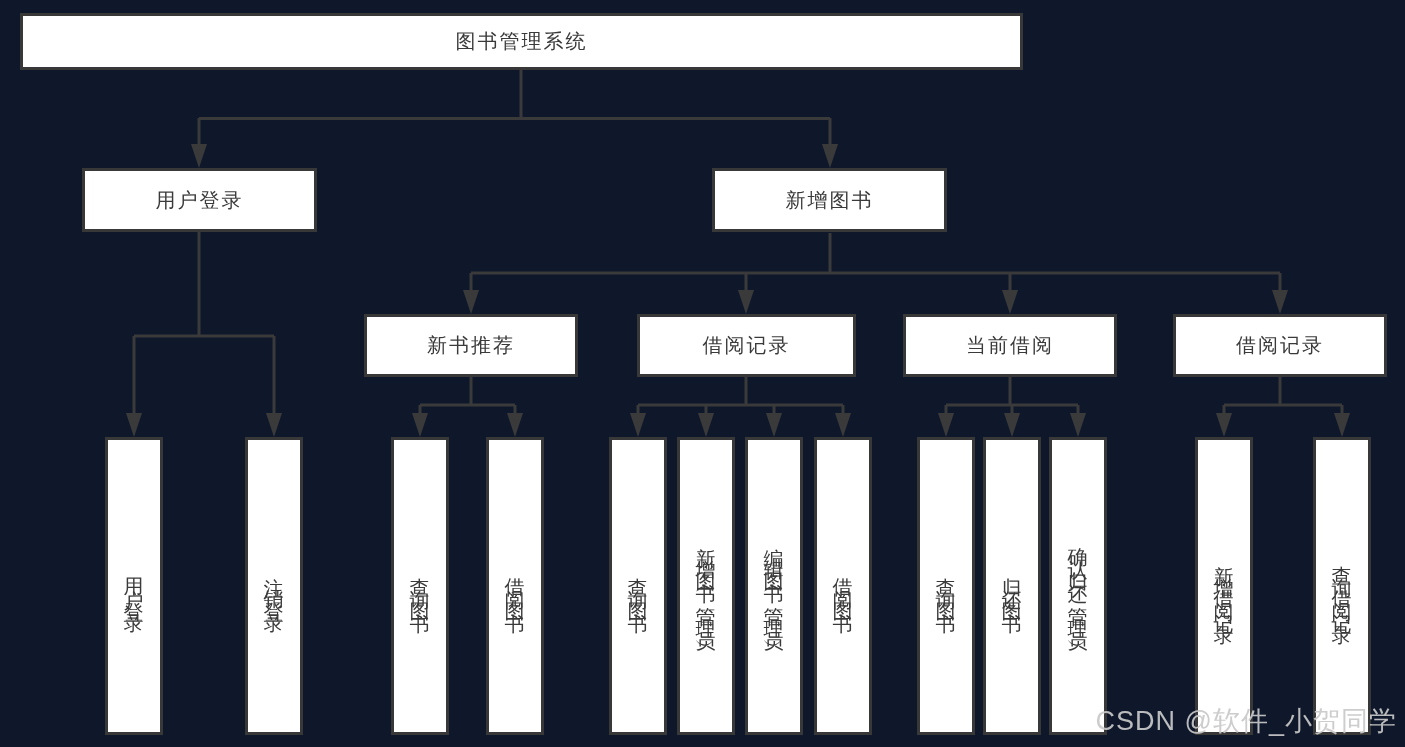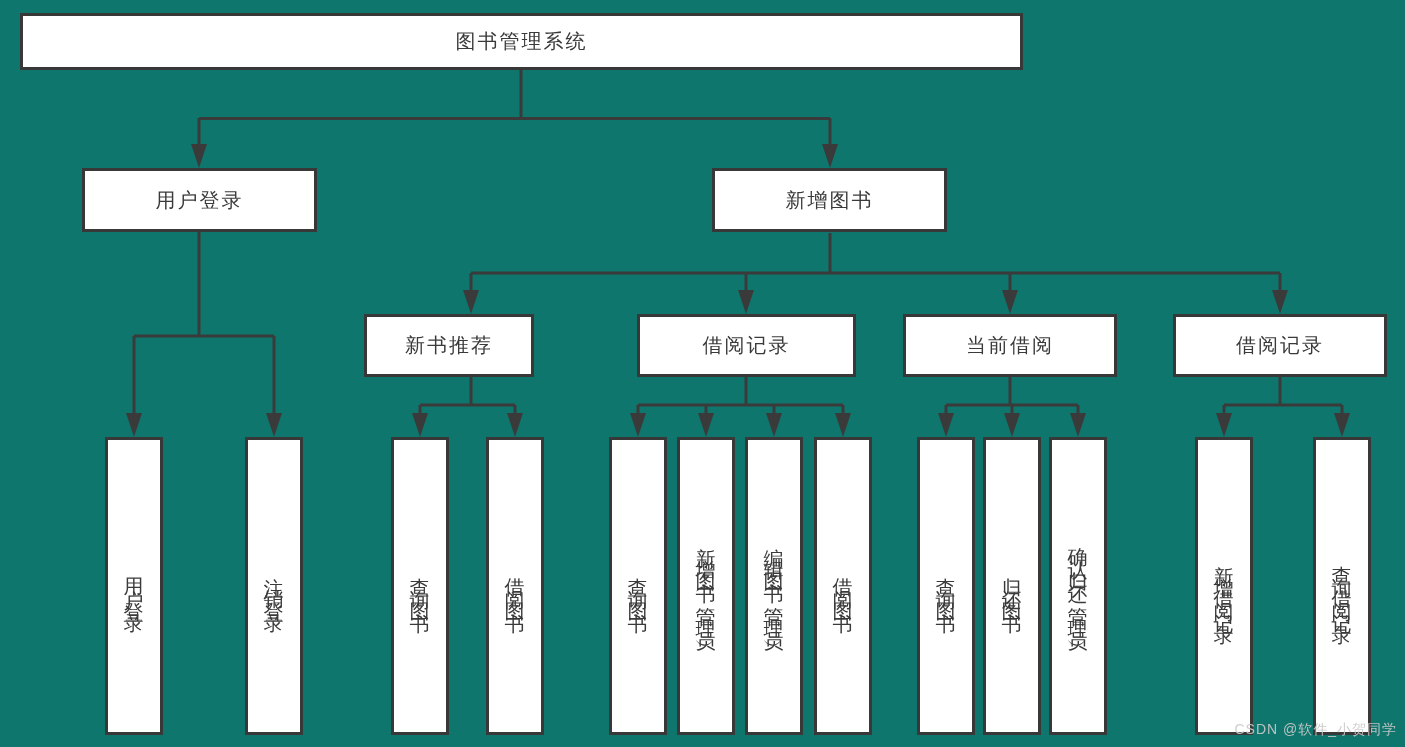--- a/index.html
+++ b/index.html
@@ -1,38 +1,38 @@
 <!DOCTYPE html>
 <html><head>
 <meta charset="utf-8">
 <style>
   html,body{margin:0;padding:0;background:#fff;}
   #canvas{
-    position:relative;width:1405px;height:747px;background:#0f766e;overflow:hidden;
+    position:relative;width:1405px;height:747px;background:#0f172a;overflow:hidden;
     font-family:"Liberation Sans","DejaVu Sans",sans-serif;color:#3a3a3a;
   }
   #wires{position:absolute;left:0;top:0;width:1405px;height:747px;z-index:1;}
   .node{
     position:absolute;box-sizing:border-box;border:3px solid #383838;background:#fff;
     display:flex;align-items:center;justify-content:center;z-index:2;
     font-size:20px;letter-spacing:2px;white-space:nowrap;
   }
   .leaf{
     position:absolute;box-sizing:border-box;border:3px solid #383838;background:#fff;
     top:437px;width:58px;height:298px;z-index:2;
     writing-mode:vertical-rl;text-orientation:mixed;
     display:flex;align-items:center;justify-content:center;
     font-size:20px;letter-spacing:12px;line-height:1;
   }
   .root{left:20px;top:13px;width:1003px;height:57px;}
   .lvl2{top:168px;width:235px;height:64px;}
   .lvl3{top:314px;height:63px;}
   #watermark{
     position:absolute;right:8px;bottom:8px;z-index:5;
-    font-size:14px;letter-spacing:1px;color:#c9c9c9;opacity:.92;white-space:nowrap;
+    font-size:27px;letter-spacing:1px;color:#c9c9c9;opacity:.92;white-space:nowrap;
   }
 </style>
 </head>
 <body>
 
 <div id="canvas">
 
   <svg id="wires" viewBox="0 0 1405 747" xmlns="http://www.w3.org/2000/svg">
     <path fill="none" stroke="#3a3a3a" stroke-width="3" d="
       M521 70 V120 M199 118.5 H830 M199 118 V146 M830 118 V146
@@ -63,21 +63,21 @@
       <polygon points="1216,413 1232,413 1224,437"></polygon>
       <polygon points="1334,413 1350,413 1342,437"></polygon>
     </g>
   </svg>
 
   <div class="node root">图书管理系统</div>
 
   <div class="node lvl2" style="left:82px;">用户登录</div>
   <div class="node lvl2" style="left:712px;">新增图书</div>
 
-  <div class="node lvl3" style="left:364px;width:170px;">新书推荐</div>
+  <div class="node lvl3" style="left:364px;width:214px;">新书推荐</div>
   <div class="node lvl3" style="left:637px;width:219px;">借阅记录</div>
   <div class="node lvl3" style="left:1173px;width:214px;">借阅记录</div>
   <div class="node lvl3" style="left:903px;width:214px;">当前借阅</div>
 
   <div class="leaf" style="left:105px;">用户登录</div>
   <div class="leaf" style="left:245px;">注销登录</div>
 
   <div class="leaf" style="left:391px;">查询图书</div>
   <div class="leaf" style="left:486px;">借阅图书</div>
 

